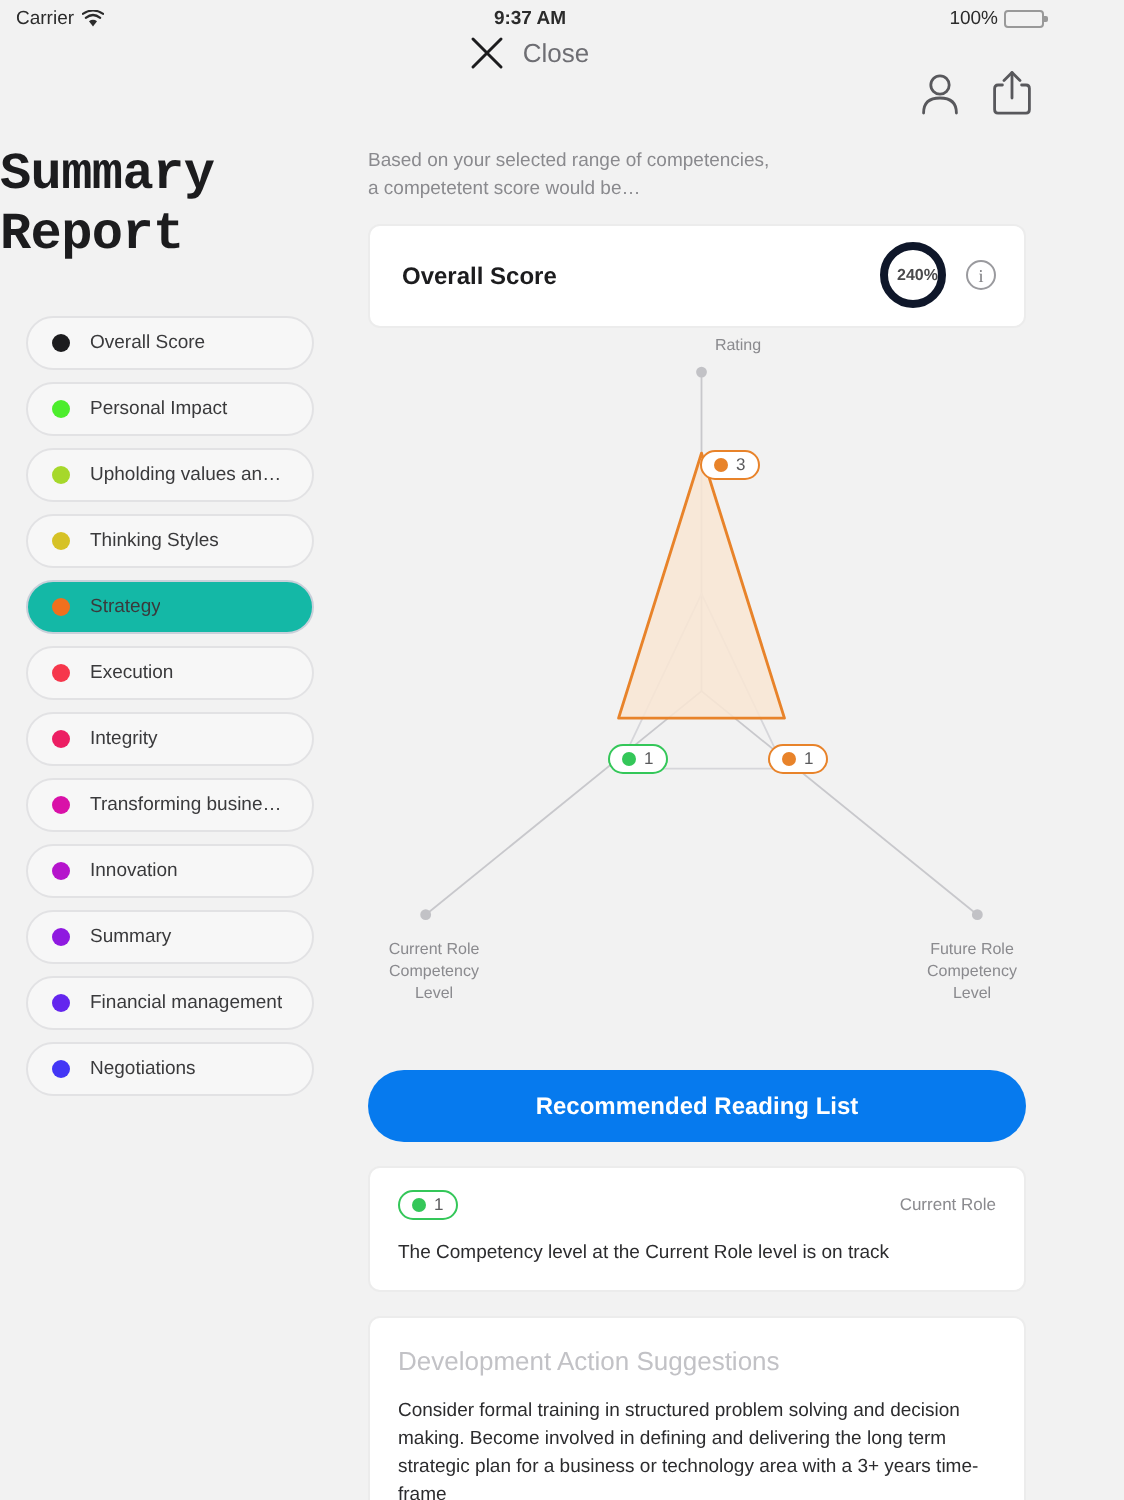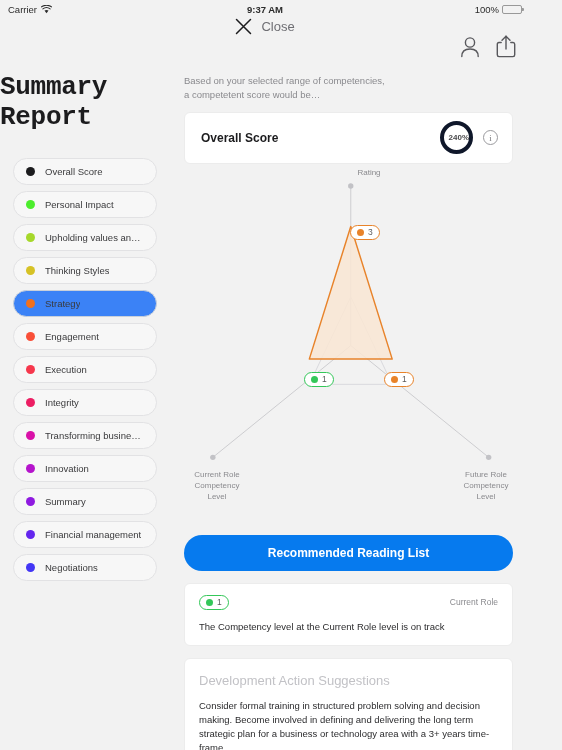--- a/index.html
+++ b/index.html
@@ -55,21 +55,21 @@
     font-size: 26px; font-weight: bold; color: #1c1c1e;
     line-height: 1.16; padding: 0 0; letter-spacing: -0.3px; font-family: Liberation Mono, monospace;
   }
   .chip-list { margin-top: 26px; padding: 0 13px; }
   .chip {
     display: flex; align-items: center; gap: 10px;
     height: 27px; border-radius: 14px;
     background: #f7f7f7; border: 1px solid #e2e2e4;
     margin-bottom: 6px; padding: 0 12px; cursor: pointer;
   }
-  .chip.selected { background: #3b82f6; border-color: #c9d0da; }
+  .chip.selected { background: #14b8a6; border-color: #c9d0da; }
   .chip-dot { width: 9px; height: 9px; border-radius: 50%; flex: 0 0 9px; }
   .chip-label {
     font-size: 9.5px; color: #3a3a3c; white-space: nowrap;
     overflow: hidden; text-overflow: ellipsis;
   }
 
   .main { flex: 1; padding: 8px 17px 0 14px; overflow: hidden; }
   .intro {
     font-size: 9.5px; color: #8a8a8e; line-height: 1.45; margin-bottom: 10px;
   }
@@ -199,24 +199,20 @@
         </div>
         <div class="chip">
           <span class="chip-dot" style="background:#d6c226"></span>
           <span class="chip-label">Thinking Styles</span>
         </div>
         <div class="chip selected">
           <span class="chip-dot" style="background:#f1701d"></span>
           <span class="chip-label">Strategy</span>
         </div>
         <div class="chip">
-          <span class="chip-dot" style="background:#f94f38"></span>
-          <span class="chip-label">Engagement</span>
-        </div>
-        <div class="chip">
           <span class="chip-dot" style="background:#f6374c"></span>
           <span class="chip-label">Execution</span>
         </div>
         <div class="chip">
           <span class="chip-dot" style="background:#ec1e63"></span>
           <span class="chip-label">Integrity</span>
         </div>
         <div class="chip">
           <span class="chip-dot" style="background:#d911a8"></span>
           <span class="chip-label">Transforming businesses</span>

